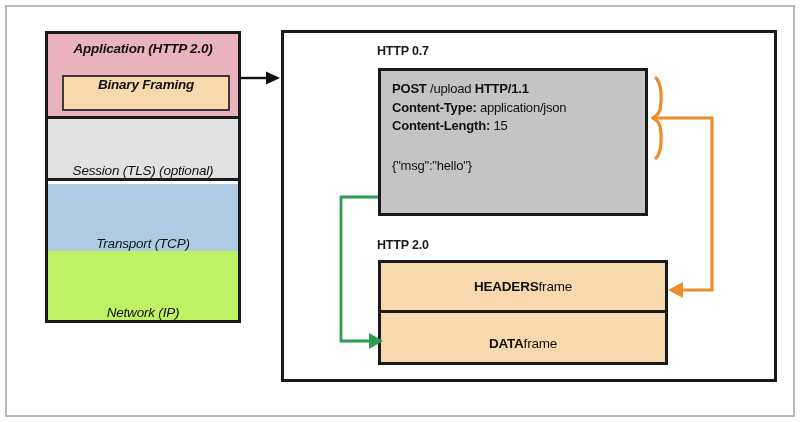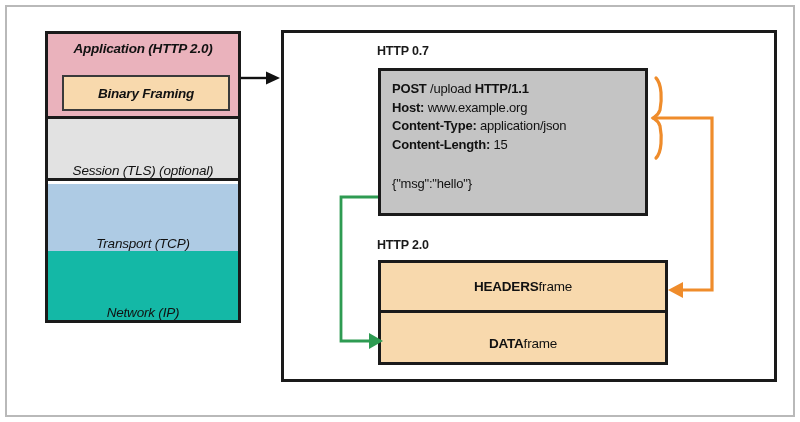--- a/index.html
+++ b/index.html
@@ -71,33 +71,33 @@
   }
   .layer-transport {
     top: 150px;
     height: 70px;
     background: #aecbe4;
     border-bottom: 3px solid #1a1a1a;
   }
   .layer-network {
     top: 217px;
     height: 69px;
-    background: #14b8a6;
+    background: #bef264;
   }
   .binary-framing {
     position: absolute;
     left: 14px;
     top: 41px;
     width: 168px;
     height: 36px;
     box-sizing: border-box;
     border: 2px solid #3a3a3a;
     background: #f8d9ad;
     display: flex;
-    align-items: center;
+    align-items: flex-start;
     justify-content: center;
     font-size: 13.5px;
     font-weight: bold;
     color: #111111;
     letter-spacing: -0.2px;
   }
 
   
   .panel {
     position: absolute;
@@ -219,21 +219,20 @@
     </div>
   </div>
 
   <div class="panel"></div>
 
   <div class="cap cap-http11">HTTP 0.7</div>
   <div class="cap cap-http20">HTTP 2.0</div>
 
   <div class="msgbox">
     <div class="msg-line"><b>POST</b><span> /upload </span><b>HTTP/1.1</b></div>
-    <div class="msg-line"><b>Host:</b><span> www.example.org</span></div>
     <div class="msg-line"><b>Content-Type:</b><span> application/json</span></div>
     <div class="msg-line"><b>Content-Length:</b><span> 15</span></div>
     <div class="msg-body">{"msg":"hello"}</div>
   </div>
 
   <div class="frames">
     <div class="frame-row frame-headers">
       <b>HEADERS</b>
         <span> frame</span>
     </div>

